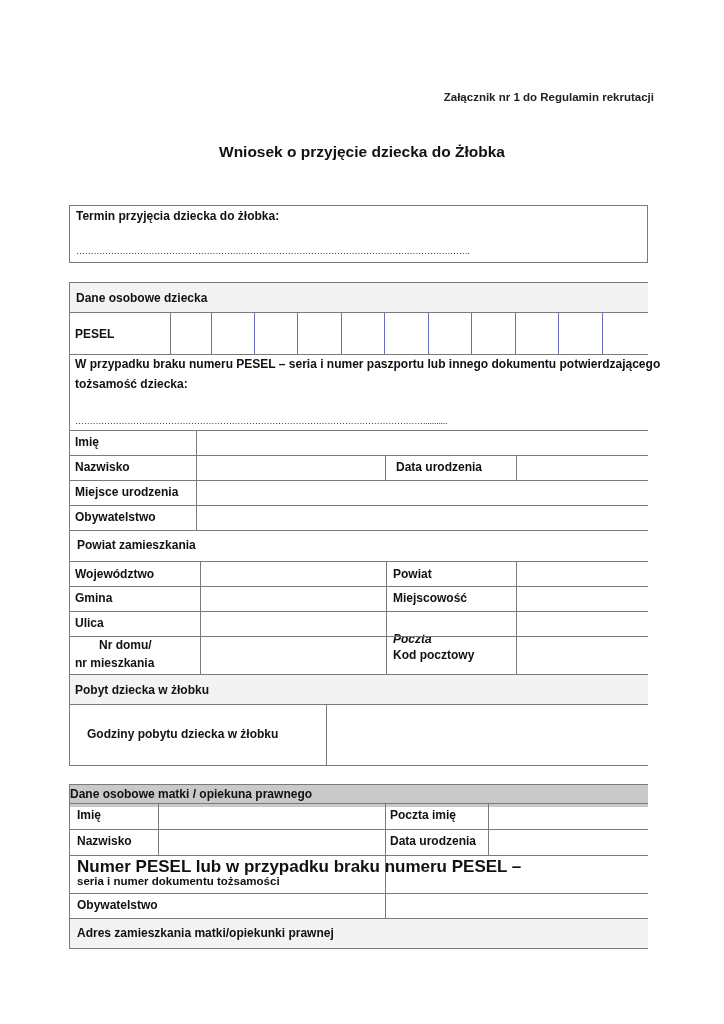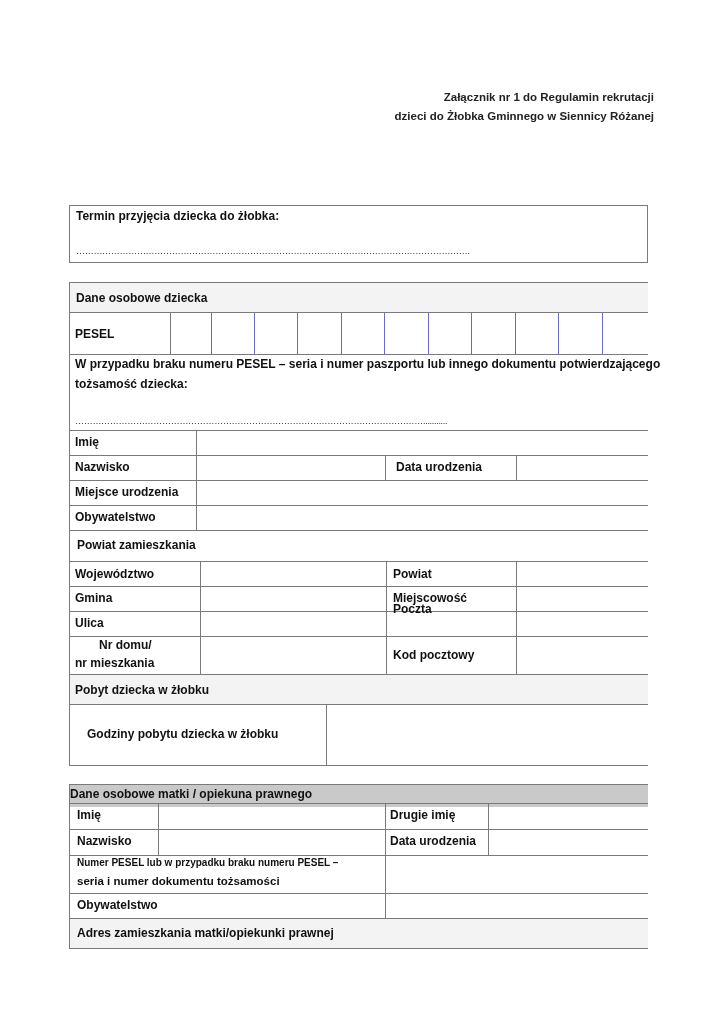--- a/index.html
+++ b/index.html
@@ -16,24 +16,24 @@
   .dots { position:absolute; font-size:9px; letter-spacing:-0.3px; color:#222; white-space:nowrap; overflow:hidden; }
   .field { position:absolute; background:transparent; }
   .shade { position:absolute; background:#f3f3f3; }
   .shade2 { position:absolute; background:#c9c9c9; }
 </style>
 </head>
 <body>
 
 <div class="annex">
   <div>Załącznik nr 1 do Regulamin rekrutacji</div>
-  <div>dzieci do Żłobka Gminnego w Siennicy Różanej</div>
 </div>
 
 <div class="title">
+  <div>Wniosek o przyjęcie dziecka do Żłobka</div>
 </div>
 
 <div class="box" style="left:69px; top:205px; width:579px; height:58px; border:1.5px solid #7a7a7a;">
   <div class="lbl" style="left:6px; top:3px;">Termin przyjęcia dziecka do żłobka:</div>
   <div class="dots" style="left:6px; top:40px; width:420px;">……………………………………………………………………………………………………………………….</div>
 </div>
 
 <div>
 
   <div class="vl" style="left:69px; top:282px; height:484px;"></div>
@@ -109,21 +109,21 @@
   <div class="hl" style="left:69px; top:586px; width:579px;"></div>
 
   <div class="lbl" style="left:75px; top:591px;">Gmina</div>
   <div class="field" style="left:201px; top:587px; width:185px; height:24px;"></div>
   <div class="lbl" style="left:393px; top:591px;">Miejscowość</div>
   <div class="field" style="left:517px; top:587px; width:131px; height:24px;"></div>
   <div class="hl" style="left:69px; top:611px; width:579px;"></div>
 
   <div class="lbl" style="left:75px; top:616px;">Ulica</div>
   <div class="field" style="left:201px; top:612px; width:185px; height:24px;"></div>
-  <div class="lbl" style="left:393px; top:602px;">Poczta</div>
+  <div class="lbl" style="left:393px; top:632px;font-style:italic;">Poczta</div>
   <div class="field" style="left:517px; top:612px; width:131px; height:24px;"></div>
   <div class="hl" style="left:69px; top:636px; width:579px;"></div>
 
   <div class="lbl" style="left:75px; top:638px;padding-left:24px;">Nr domu/</div>
   <div class="lbl" style="left:75px; top:656px;">nr mieszkania</div>
   <div class="field" style="left:201px; top:637px; width:185px; height:37px;"></div>
   <div class="lbl" style="left:393px; top:648px;">Kod pocztowy</div>
   <div class="field" style="left:517px; top:637px; width:131px; height:37px;"></div>
   <div class="hl" style="left:69px; top:674px; width:579px;"></div>
 
@@ -144,32 +144,32 @@
   <div class="shade2" style="left:70px; top:785px; width:578px; height:22px;">
     <div class="lbl" style="left:0px; top:2px;">Dane osobowe matki / opiekuna prawnego</div>
   </div>
   <div class="hl" style="left:69px; top:784px; width:579px;"></div>
   <div class="hl" style="left:69px; top:803px; width:579px;"></div>
 
   <div class="lbl" style="left:77px; top:808px;">Imię</div>
   <div class="vl" style="left:158px; top:804px; height:51px;"></div>
   <div class="field" style="left:159px; top:804px; width:226px; height:25px;"></div>
   <div class="vl" style="left:385px; top:804px; height:51px;"></div>
-  <div class="lbl" style="left:390px; top:808px;">Drugie imię</div>
+  <div class="lbl" style="left:390px; top:808px;">Poczta imię</div>
   <div class="vl" style="left:488px; top:804px; height:51px;"></div>
   <div class="field" style="left:489px; top:804px; width:159px; height:25px;"></div>
   <div class="hl" style="left:69px; top:829px; width:579px;"></div>
 
   <div class="lbl" style="left:77px; top:834px;">Nazwisko</div>
   <div class="field" style="left:159px; top:830px; width:226px; height:25px;"></div>
   <div class="lbl" style="left:390px; top:834px;">Data urodzenia</div>
   <div class="field" style="left:489px; top:830px; width:159px; height:25px;"></div>
   <div class="hl" style="left:69px; top:855px; width:579px;"></div>
 
-  <div class="lbl" style="left:77px; top:857px; font-size:10px;">Numer  PESEL  lub  w  przypadku  braku  numeru  PESEL  –</div>
+  <div class="lbl" style="left:77px; top:857px; font-size:17px;">Numer  PESEL  lub  w  przypadku  braku  numeru  PESEL  –</div>
   <div class="lbl" style="left:77px; top:875px; font-size:11.5px;">seria i numer dokumentu tożsamości</div>
   <div class="vl" style="left:385px; top:856px; height:63px;"></div>
   <div class="field" style="left:386px; top:856px; width:262px; height:37px;"></div>
   <div class="hl" style="left:69px; top:893px; width:579px;"></div>
 
   <div class="lbl" style="left:77px; top:898px;">Obywatelstwo</div>
   <div class="field" style="left:386px; top:894px; width:262px; height:25px;"></div>
   <div class="hl" style="left:69px; top:918px; width:579px;"></div>
 
   <div class="shade" style="left:70px; top:919px; width:578px; height:29px;">

